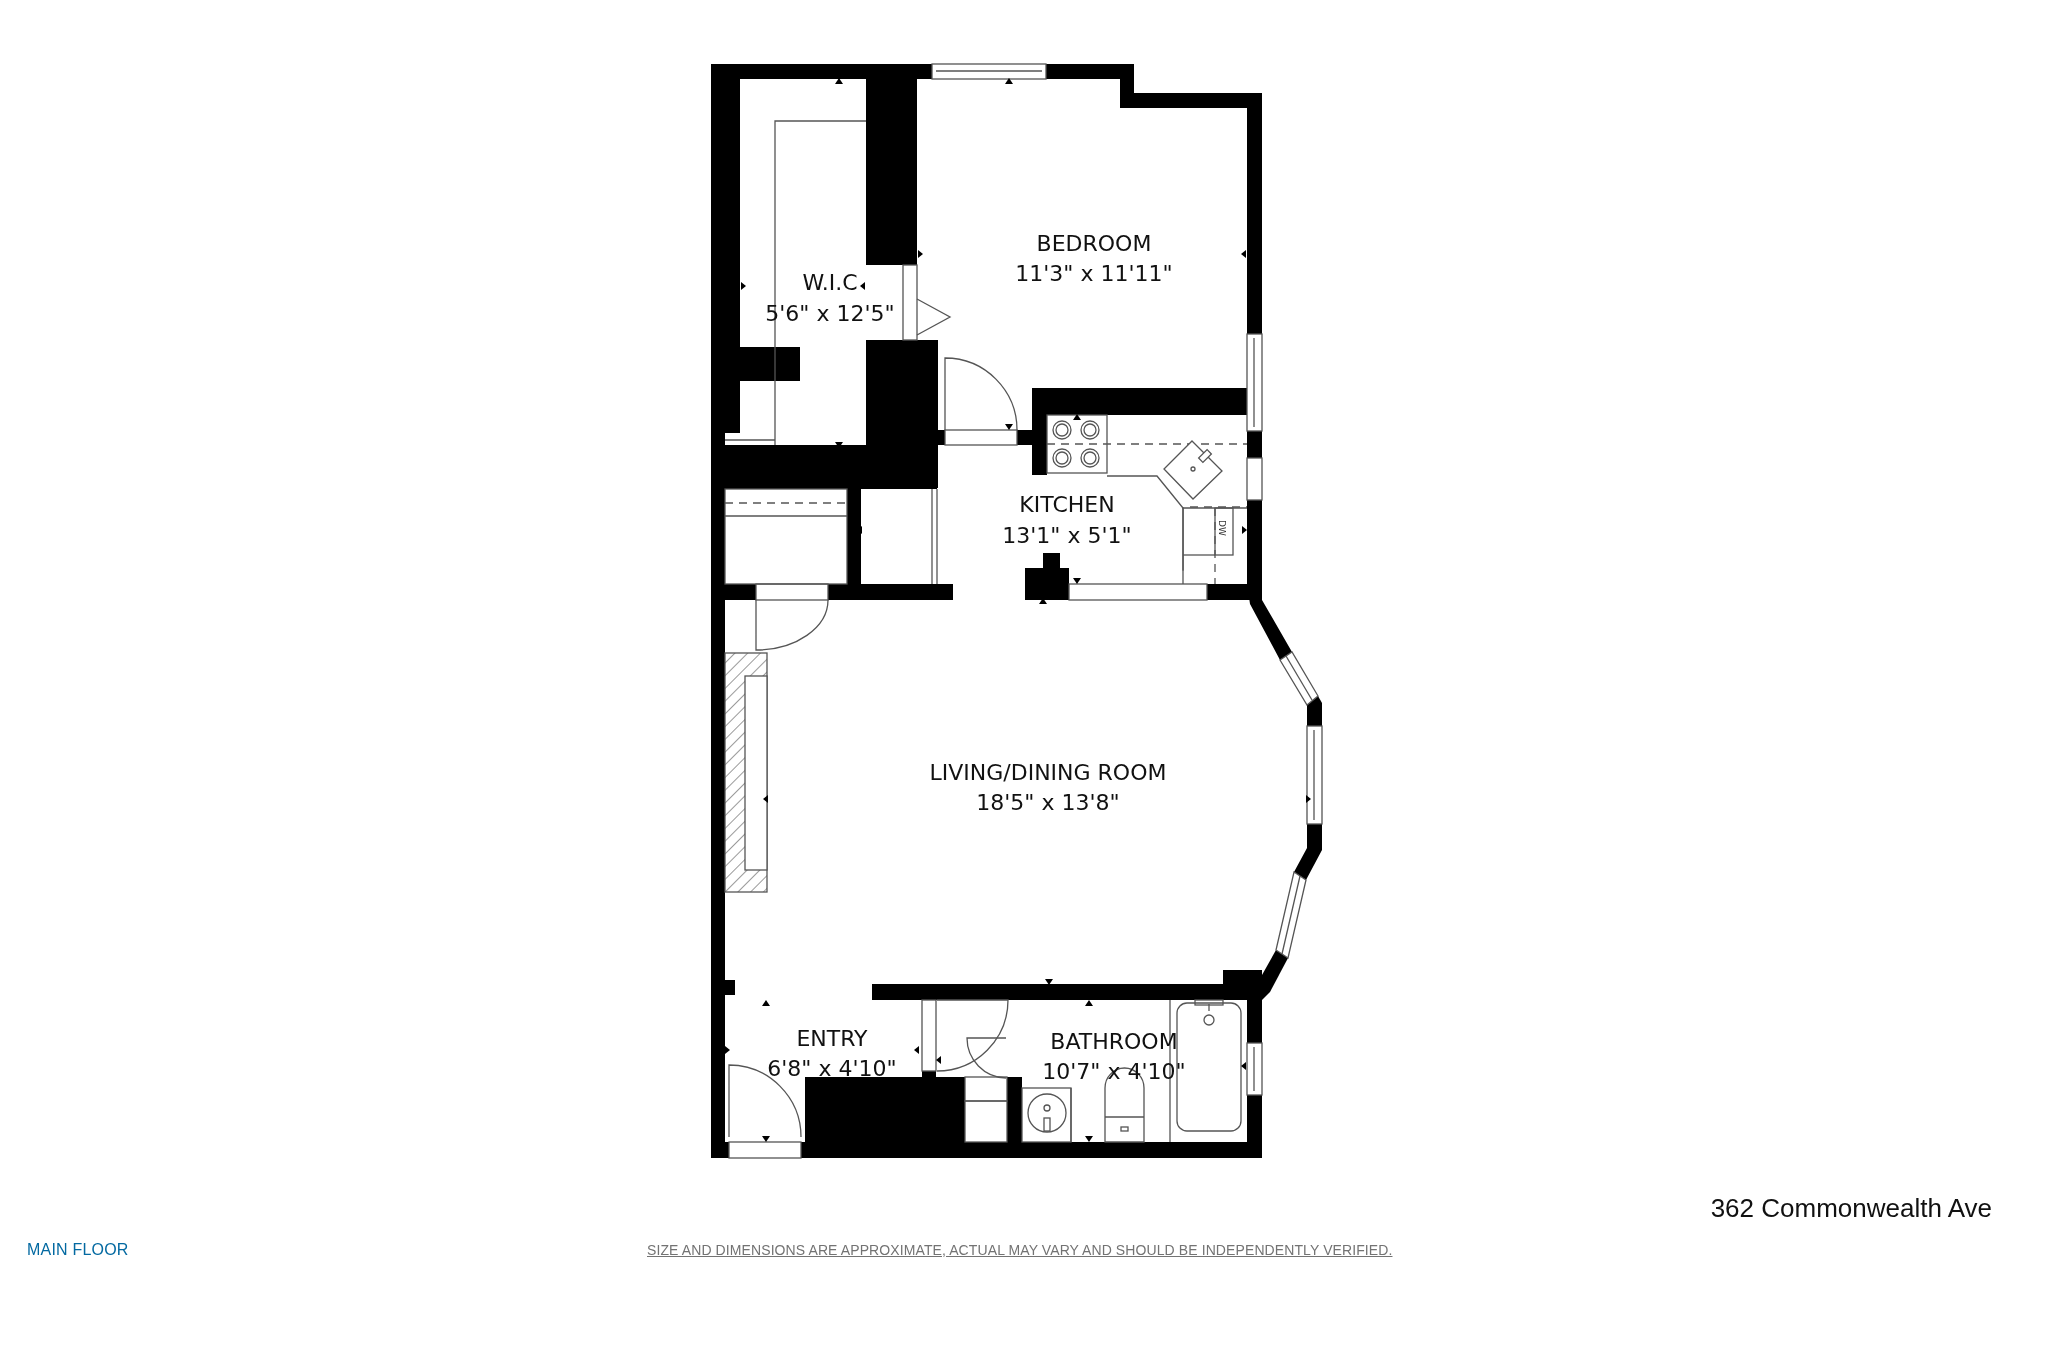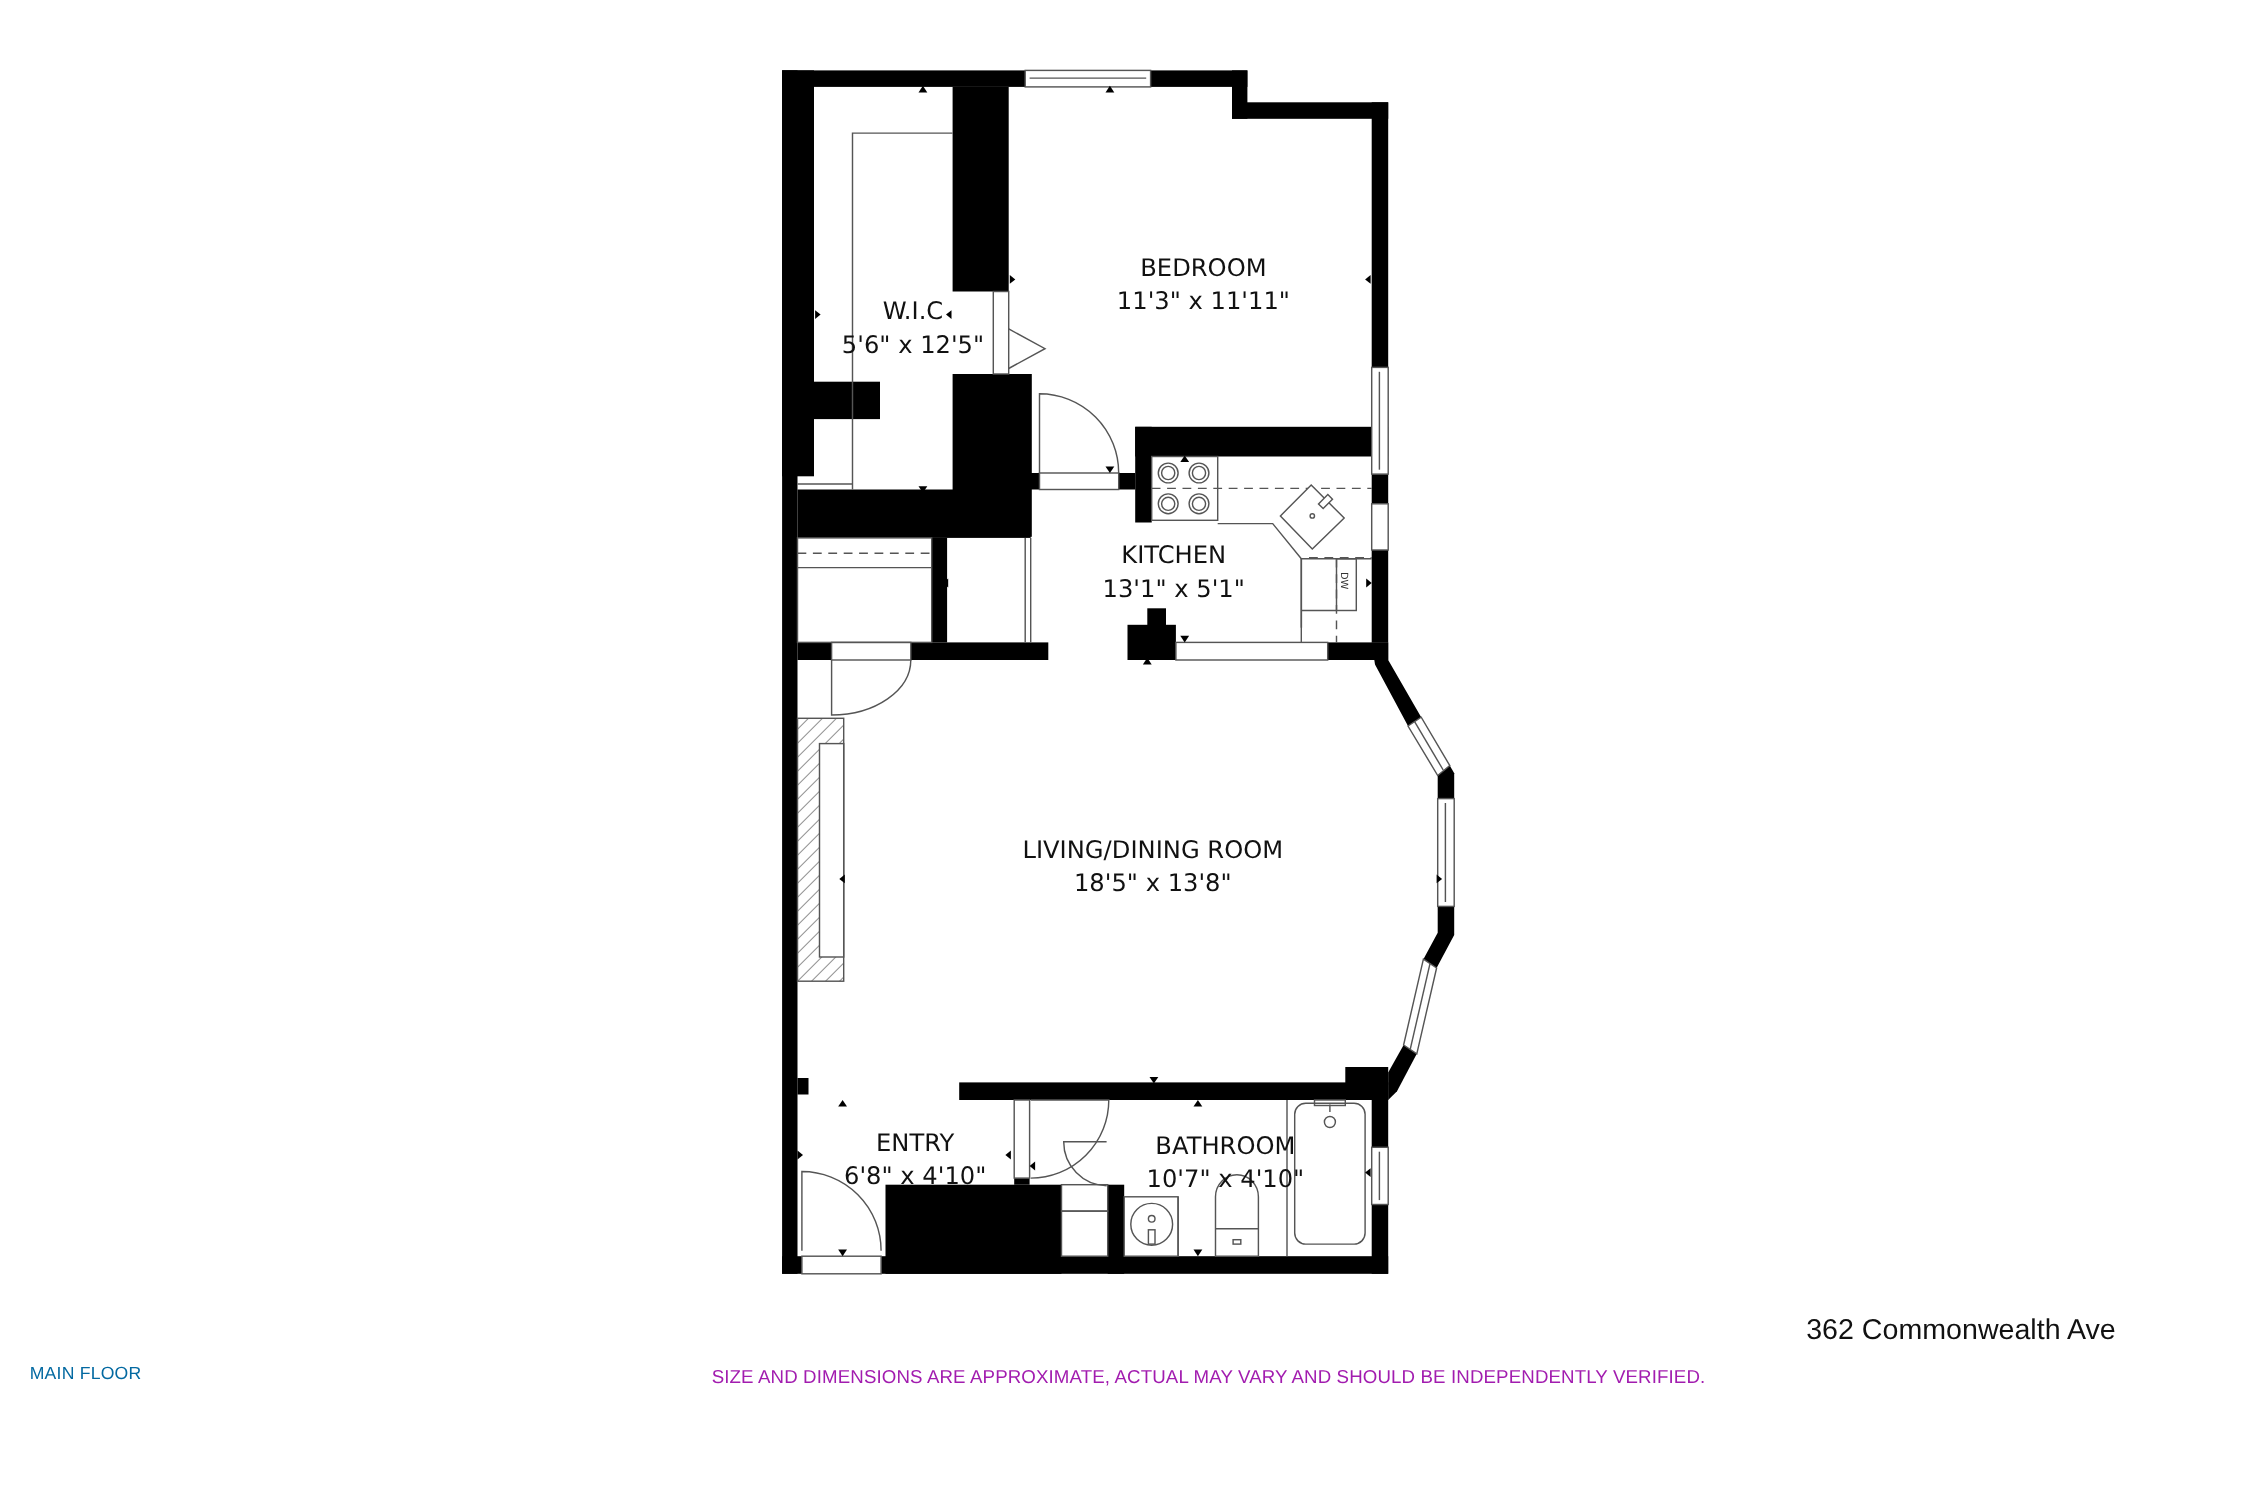--- a/index.html
+++ b/index.html
@@ -8,22 +8,22 @@
   .wall { fill:#000000; }
   .thin { fill:none; stroke:#555555; stroke-width:1.3; }
   .thin-w { fill:#ffffff; stroke:#555555; stroke-width:1.3; }
   .dash { fill:none; stroke:#555555; stroke-width:1.3; stroke-dasharray:8 6; }
   .hatch { fill:url(#hatchPat); stroke:#555555; stroke-width:1.3; }
   .marker { fill:#000000; }
   .room-label { font-family:"DejaVu Sans", sans-serif; font-size:22px; fill:#111111; text-anchor:middle; }
   .room-dims { font-family:"DejaVu Sans", sans-serif; font-size:22px; fill:#111111; text-anchor:middle; }
   .dw-label { font-family:"DejaVu Sans", sans-serif; font-size:9px; fill:#333333; }
   .footer-left { position:absolute; left:27px; top:1241px; font-family:"Liberation Sans", sans-serif; font-size:16px; color:#0369a1; letter-spacing:0.2px; }
-  .footer-center { position:absolute; left:647px; top:1242px; font-family:"Liberation Sans", sans-serif; font-size:17px; color:#a21caf; letter-spacing:0.1px; white-space:nowrap; }
-  .address { position:absolute; right:66px; top:1192px; width:340px; text-align:left; font-family:"Liberation Sans", sans-serif; font-size:26px; line-height:33px; color:#111111; }
+  .footer-center { position:absolute; left:647px; top:1242px; font-family:"Liberation Sans", sans-serif; font-size:14px; color:#737373; letter-spacing:0.1px; white-space:nowrap;text-decoration:underline; }
+  .address { position:absolute; right:56px; top:1192px; width:340px; text-align:right; font-family:"Liberation Sans", sans-serif; font-size:26px; line-height:33px; color:#111111; }
   .address div { white-space:nowrap; }
 </style>
 </head>
 <body>
 
 <svg id="plan" viewBox="0 0 2048 1353" xmlns="http://www.w3.org/2000/svg">
   <defs>
     <pattern id="hatchPat" width="9" height="9" patternUnits="userSpaceOnUse" patternTransform="rotate(45)">
       <line x1="0" y1="0" x2="0" y2="9" stroke="#555555" stroke-width="1.2"></line>
     </pattern>

